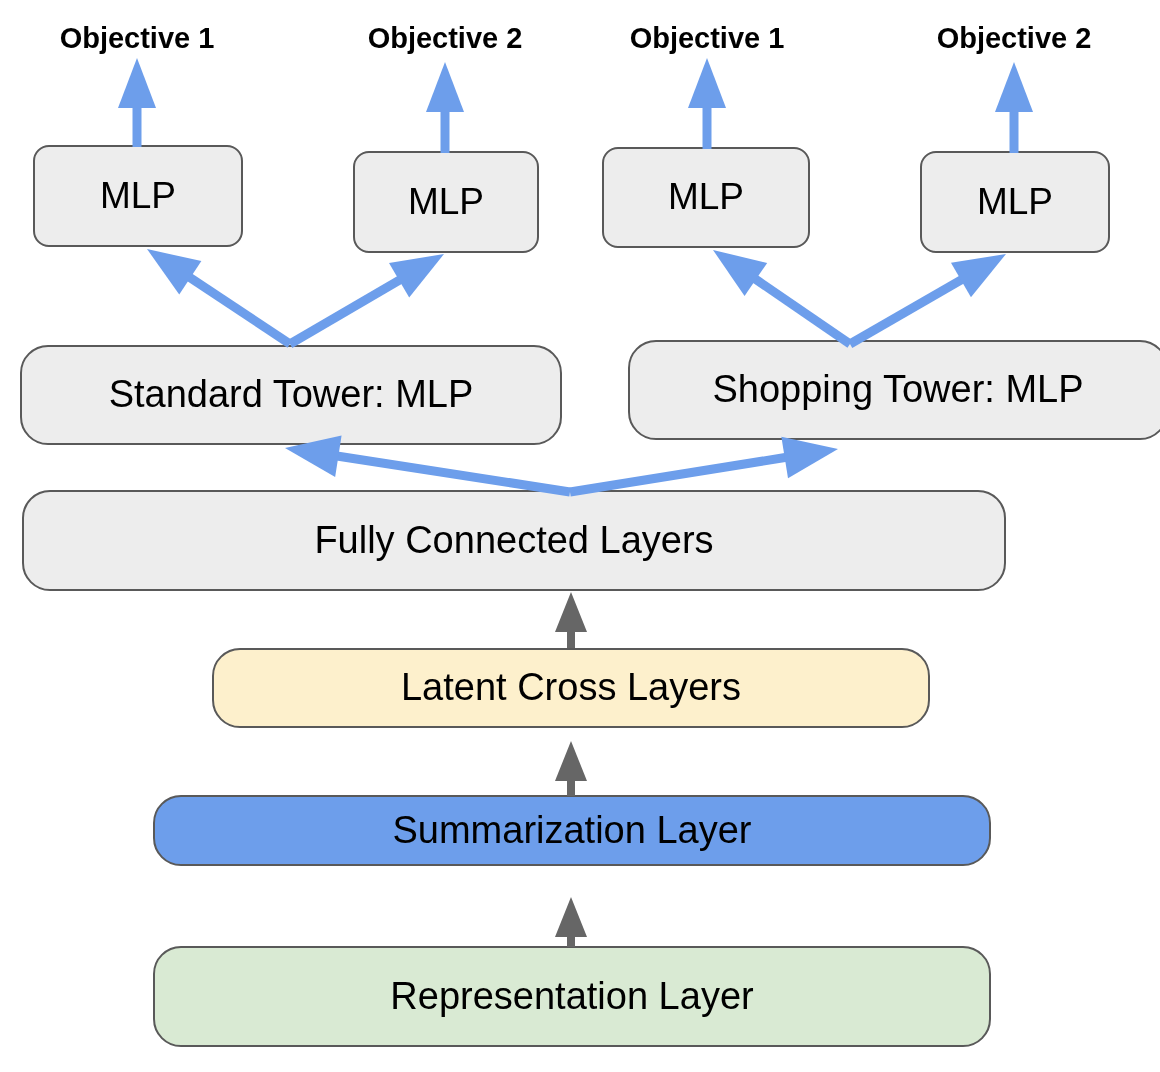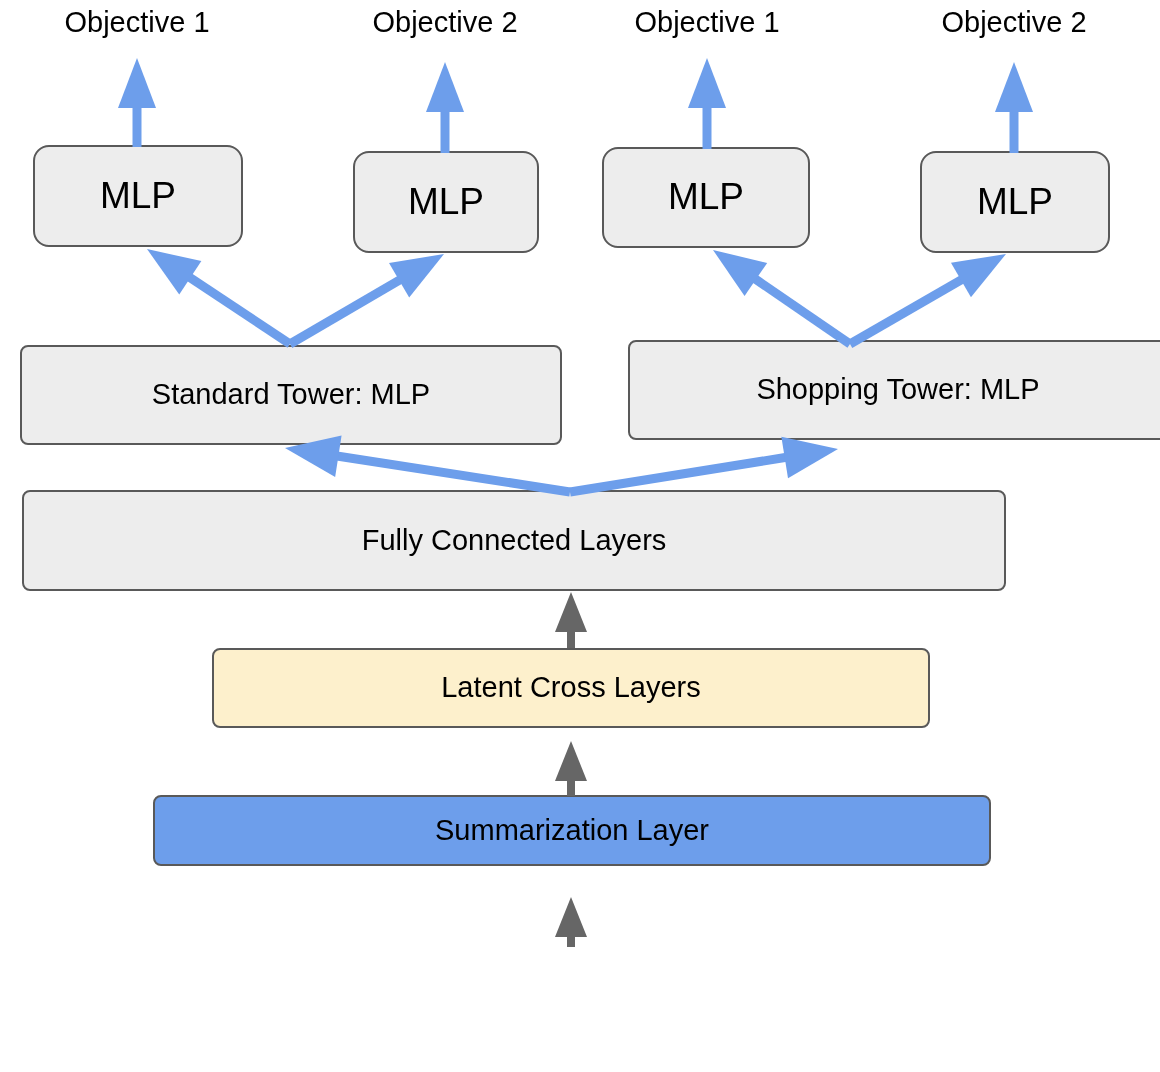--- a/index.html
+++ b/index.html
@@ -16,42 +16,43 @@
     position:absolute;
     left:0;top:0;
     width:1160px;height:1072px;
     z-index:2;
     pointer-events:none;
   }
   .node{
     position:absolute;
     box-sizing:border-box;
     border:2px solid var(--box-border,#595959);
-    border-radius:8px;
+    border-radius:28px;
     display:flex;
     align-items:center;
     justify-content:center;
     text-align:center;
-    font-size:29px;
+    font-size:38px;
     line-height:1.1;
     z-index:1;
     white-space:nowrap;
   }
   .node.small{border-radius:16px;font-size:37px;}
   .fill-gray{background:var(--box-gray,#ededed);}
   .fill-cream{background:var(--box-cream,#fdf0cc);}
   .fill-blue{background:var(--box-blue,#6d9eeb);}
   .fill-green{background:var(--box-green,#d9ead3);}
   .obj-label{
     position:absolute;
-    top:6px;
+    top:22px;
     transform:translateX(-50%);
     font-size:29px;
     white-space:nowrap;
     z-index:1;
+    font-weight:bold;
   }
 </style>
 </head>
 <body>
 
 <div id="canvas" style="--box-gray: #ededed; --box-cream: #fdf0cc; --box-blue: #6d9eeb; --box-green: #d9ead3; --box-border: #595959; --text: #000000;">
 
   <svg id="arrow-layer" viewBox="0 0 1160 1072">
       <g>
         <line x1="570" y1="492" x2="330.3625744553525" y2="455.00334482819477" stroke="#6d9eeb" stroke-width="9"></line>
@@ -116,14 +117,15 @@
   <div class="node small fill-gray" style="left:353px; top:151px; width:186px; height:102px;">MLP</div>
   <div class="node small fill-gray" style="left:602px; top:147px; width:208px; height:101px;">MLP</div>
   <div class="node small fill-gray" style="left:920px; top:151px; width:190px; height:102px;">MLP</div>
 
   <div class="node fill-gray" style="left:20px;  top:345px; width:542px; height:100px;">Standard Tower: MLP</div>
   <div class="node fill-gray" style="left:580px; top:340px; width:540px; height:100px;margin-left:48px;">Shopping Tower: MLP</div>
 
   <div class="node fill-gray" style="left:22px;  top:490px; width:984px; height:101px;">Fully Connected Layers</div>
   <div class="node fill-cream" style="left:212px; top:648px; width:718px;  height:80px;">Latent Cross Layers</div>
   <div class="node fill-blue" style="left:153px; top:795px; width:838px;  height:71px;">Summarization Layer</div>
+  <div class="node fill-green" style="left:153px; top:946px; width:838px;  height:101px;">Representation Layer</div>
 
 </div>
 
 </body></html>

